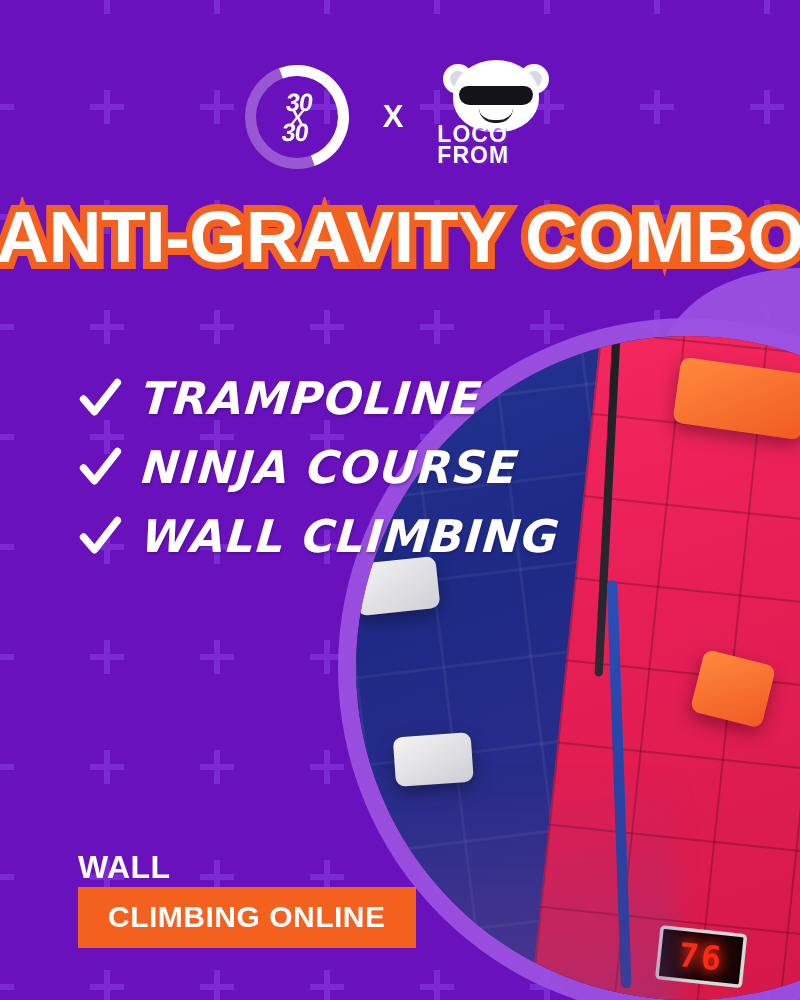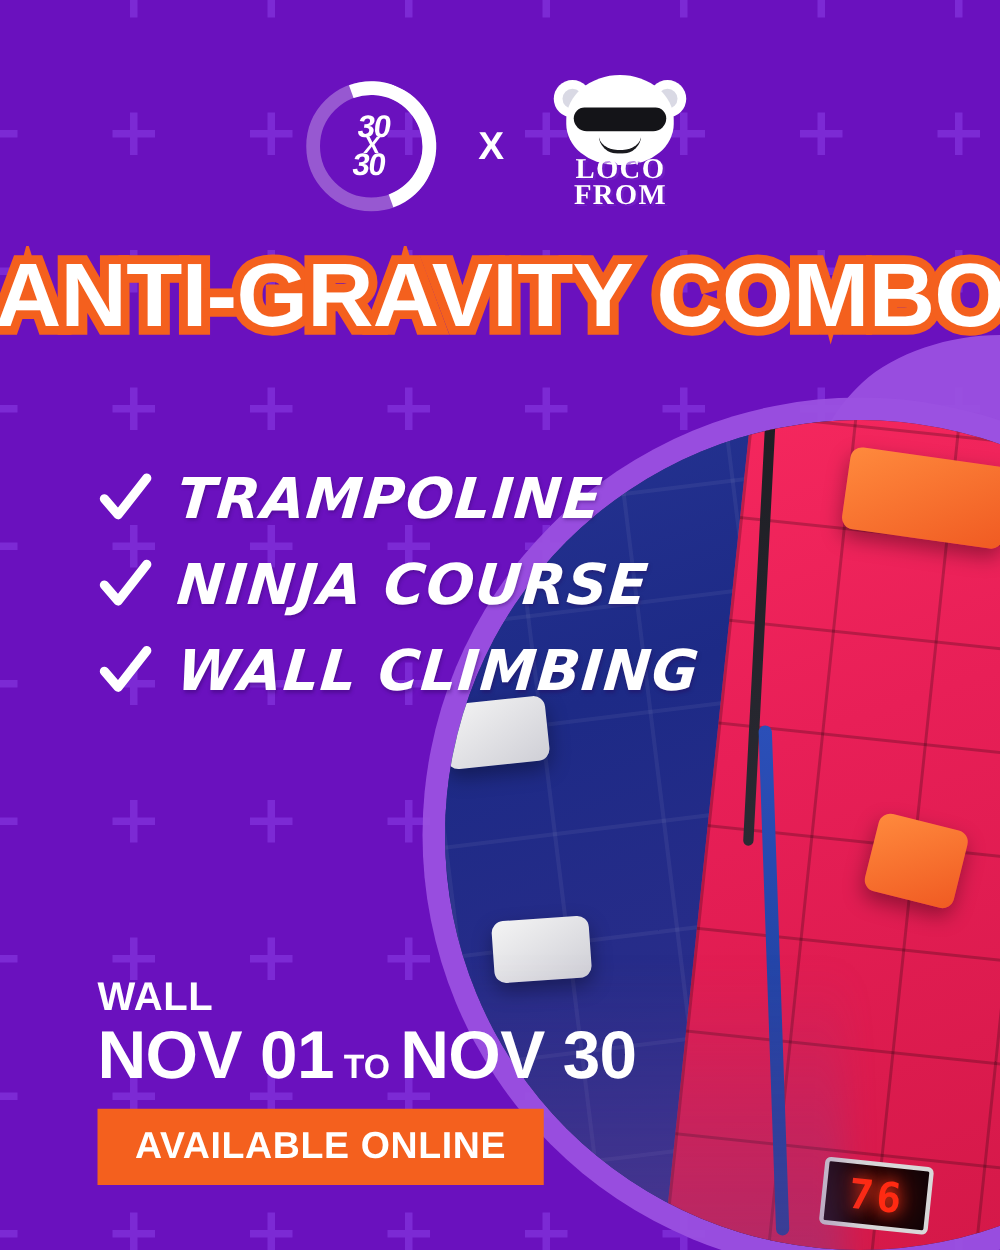--- a/index.html
+++ b/index.html
@@ -190,23 +190,23 @@
     width:44px; height:26px; background:#fff; border-radius:50%;
   }
   .bear-smile{
     position:absolute; left:50%; top:46px; transform:translateX(-50%);
     width:34px; height:15px;
     border-bottom:3px solid #1a1a1f;
     border-radius:0 0 22px 22px;
   }
   .bear-text{
     position:absolute; left:0; right:0; top:62px;
-    text-align:center;
-    color:#fff;
-    font-family:Liberation Serif, serif;
+    text-align:left;
+    color:#fff;
+    font-family:Liberation Sans, sans-serif;
     font-weight:bold;
     font-size:23px;
     line-height:.92;
     letter-spacing:1px;
     text-shadow:2px 2px 0 rgba(120,40,200,.55);
   }
 
   
   .headline{
     position:absolute; left:0; top:196px; width:100%;
@@ -471,21 +471,16 @@
     <div class="feature-row">
       <svg class="check" viewBox="0 0 48 48">
         <path d="M6 24 L18 38 L43 6" fill="none" stroke="#ffffff" stroke-width="8" stroke-linecap="round" stroke-linejoin="round"></path>
       </svg>
       <span class="feature-label">WALL CLIMBING</span>
     </div>
   </div>
 
   <div class="footer">
     <div class="from-label">WALL</div>
-    <div class="dates">
-      <span class="date-big">NOV 01</span>
-      <span class="date-to">TO</span>
-      <span class="date-big">NOV 30</span>
-    </div>
-    <div class="badge">AVAILABLE ONLINE</div>
+    <div class="badge">CLIMBING ONLINE</div>
   </div>
 
 </div>
 
 </body></html>

